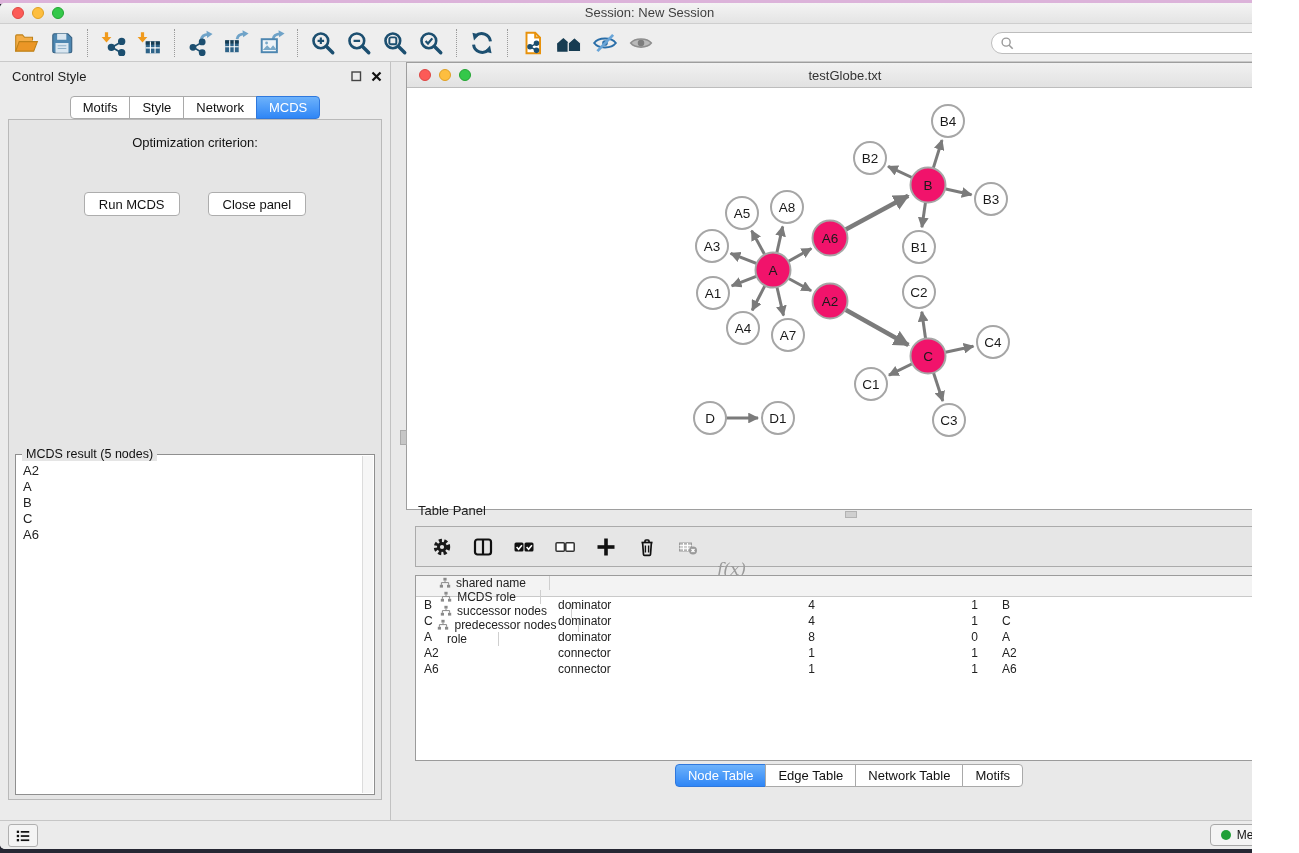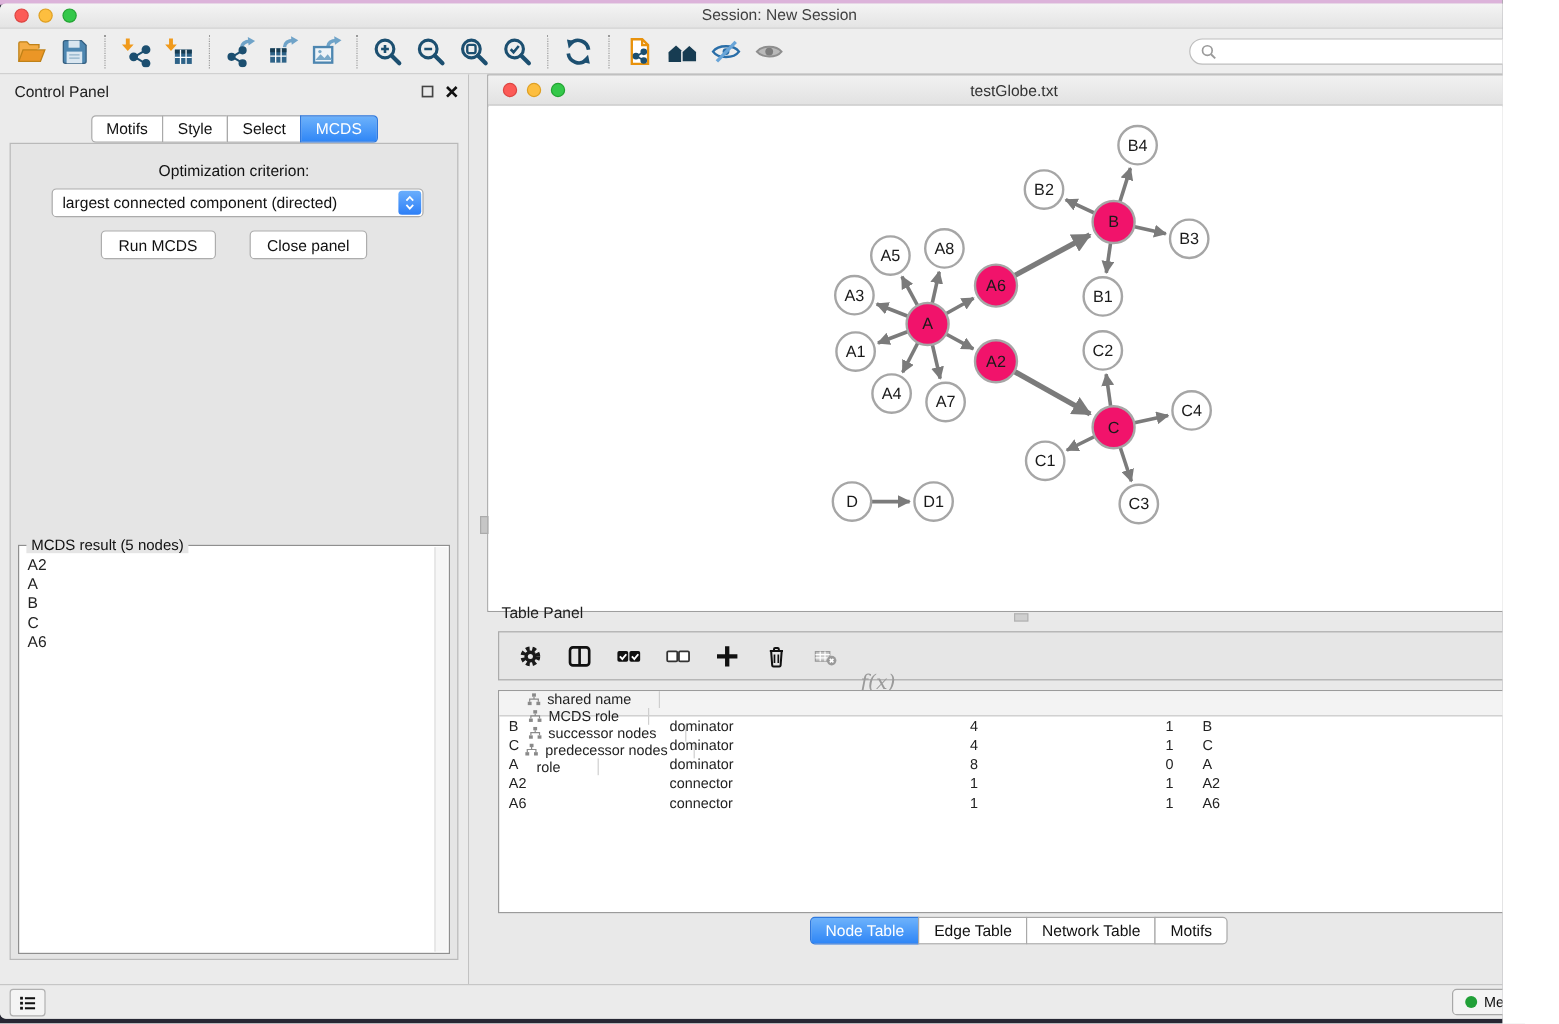--- a/index.html
+++ b/index.html
@@ -270,47 +270,38 @@
             <line x1="10.5" y1="10.5" x2="14.5" y2="14.5" stroke="#9a9a9a" stroke-width="1.8"></line>
           </svg>
         <input placeholder="" style="">
       </div>
     </div>
 
     <div class="content">
 
       <div class="control-panel">
         <div class="panel-header">
-          <span>Control Panel</span>
+          <span>Control Style</span>
           <span class="panel-icons">
             <svg viewBox="0 0 11 11">
                 <rect x="1" y="1" width="8.5" height="8.5" fill="none" stroke="#444" stroke-width="1.4"></rect>
               </svg>
             <svg viewBox="0 0 11 11">
                 <path d="M1.5 1.5 l8 8 M9.5 1.5 l-8 8" stroke="#111" stroke-width="2.2"></path>
               </svg>
           </span>
         </div>
         <div class="cp-tabs tabgroup">
             <div class="tab">Motifs</div>
             <div class="tab">Style</div>
-            <div class="tab">Select</div>
+            <div class="tab">Network</div>
             <div class="tab active">MCDS</div>
           </div>
         <div class="cp-body">
           <div class="opt-label">Optimization criterion:</div>
-          <div class="opt-select">
-            <span>largest connected component (directed)</span>
-            <span class="opt-stepper">
-              <svg viewBox="0 0 16 18" width="13" height="16">
-                  <path d="M4.5 6.8 L8 3 l3.5 3.8" fill="none" stroke="#fff" stroke-width="1.8"></path>
-                  <path d="M4.5 11.2 L8 15 l3.5-3.8" fill="none" stroke="#fff" stroke-width="1.8"></path>
-                </svg>
-            </span>
-          </div>
           <div class="btn-row">
             <button class="push-btn">Run MCDS</button>
             <button class="push-btn">Close panel</button>
           </div>
           <div class="result-group">
             <span class="result-legend">MCDS result (5 nodes)</span>
             <div class="result-list">
                 <div class="list-item">A2</div>
                 <div class="list-item">A</div>
                 <div class="list-item">B</div>

